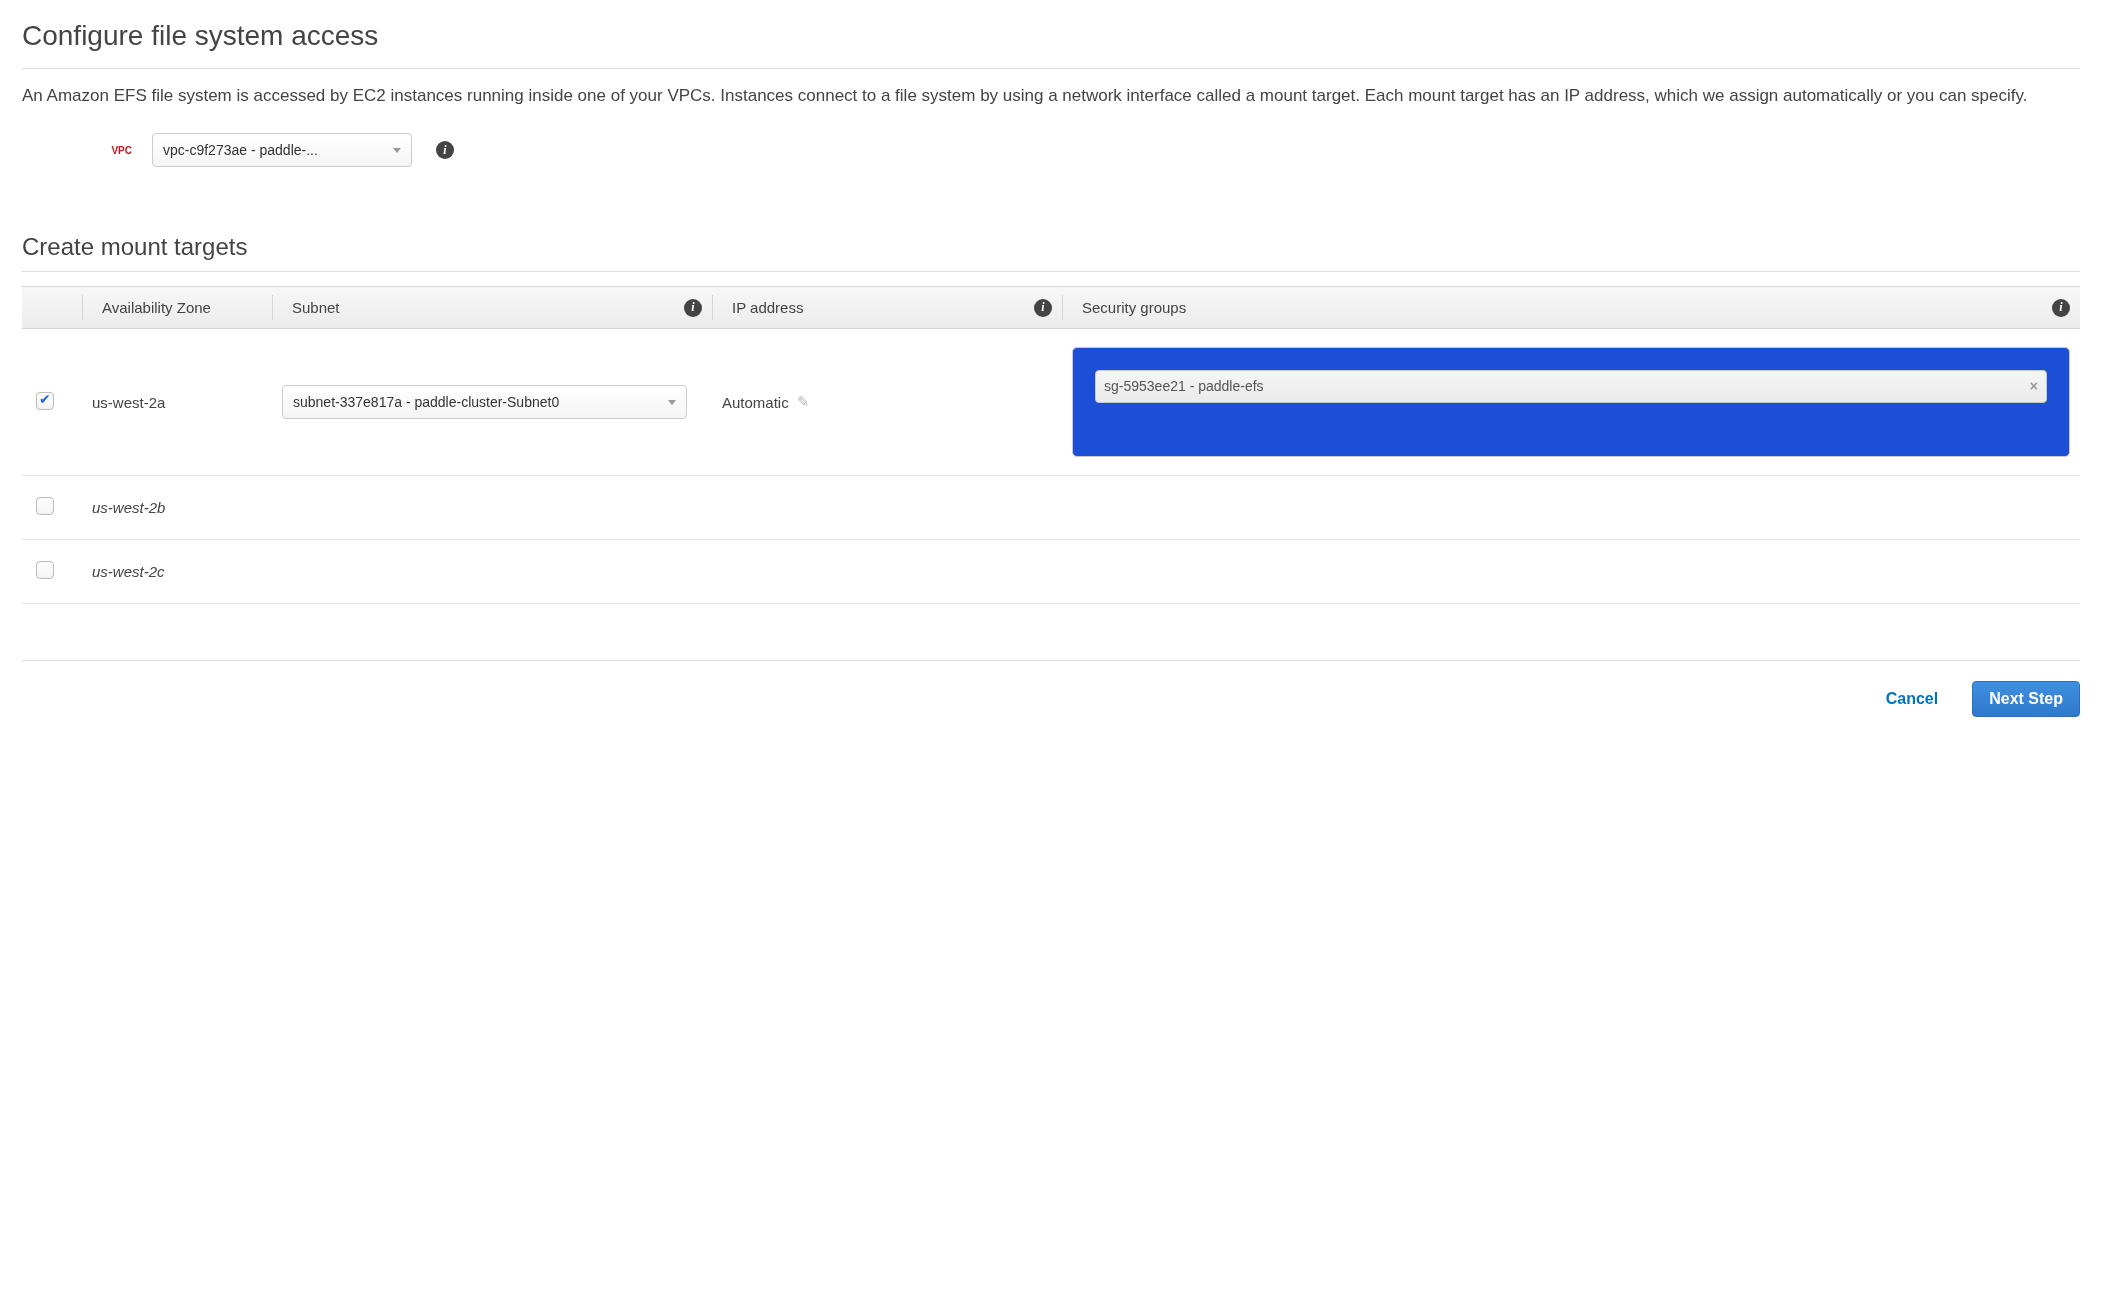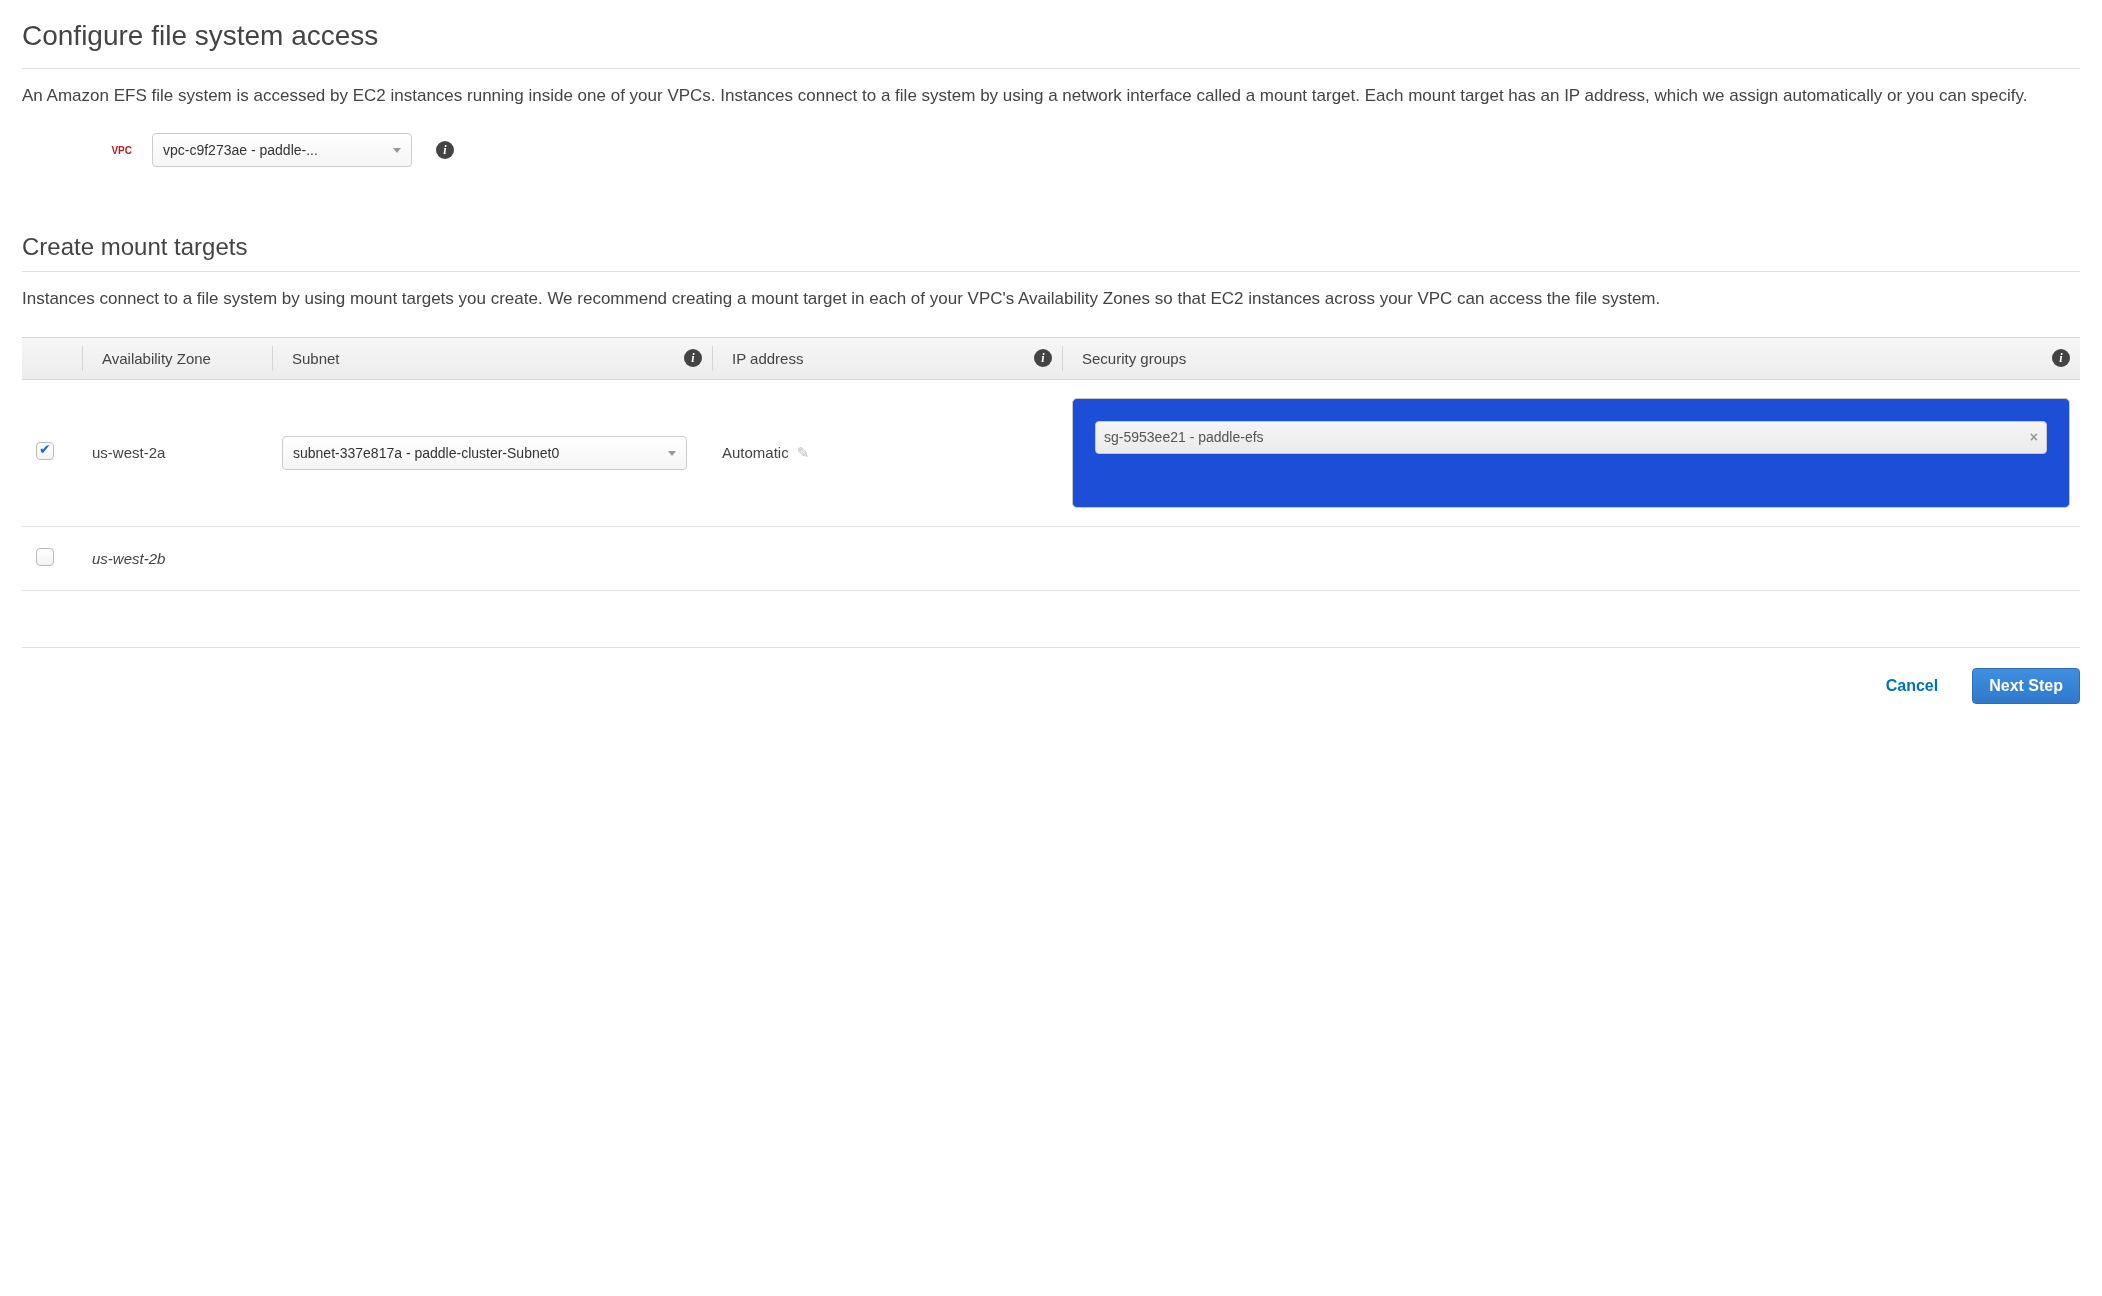--- a/index.html
+++ b/index.html
@@ -235,21 +235,20 @@
       <span>vpc-c9f273ae - paddle-...</span>
       <span class="caret"></span>
     </div>
     <span class="info-icon">i</span>
   </div>
 
   <div class="section-spacer"></div>
 
   <h2 class="sub-title">Create mount targets</h2>
   <hr class="hr">
-  <p class="desc">Instances connect to a file system by using mount targets you create. We recommend creating a mount target in each of your VPC's Availability Zones so that EC2 instances across your VPC can access the file system.</p>
 
   <table class="mt">
     <thead>
       <tr>
         <th class="col-checkbox"></th>
         <th class="col-az">
           <span class="th-sep"></span>
           <span>Availability Zone</span>
         </th>
         <th class="col-subnet">
@@ -294,20 +293,27 @@
           </div>
         </td>
       </tr>
       <tr>
         <td><input type="checkbox" class="checkbox" style=""></td>
         <td class="disabled-az">us-west-2b</td>
         <td></td>
           <td></td>
           <td></td>
       </tr>
+      <tr>
+        <td><input type="checkbox" class="checkbox" style=""></td>
+        <td class="disabled-az">us-west-2c</td>
+        <td></td>
+          <td></td>
+          <td></td>
+      </tr>
     </tbody>
   </table>
 
   <hr class="footer-hr">
   <div class="footer">
     <button class="btn-cancel">Cancel</button>
     <button class="btn-next">Next Step</button>
   </div>
 
 </div>

